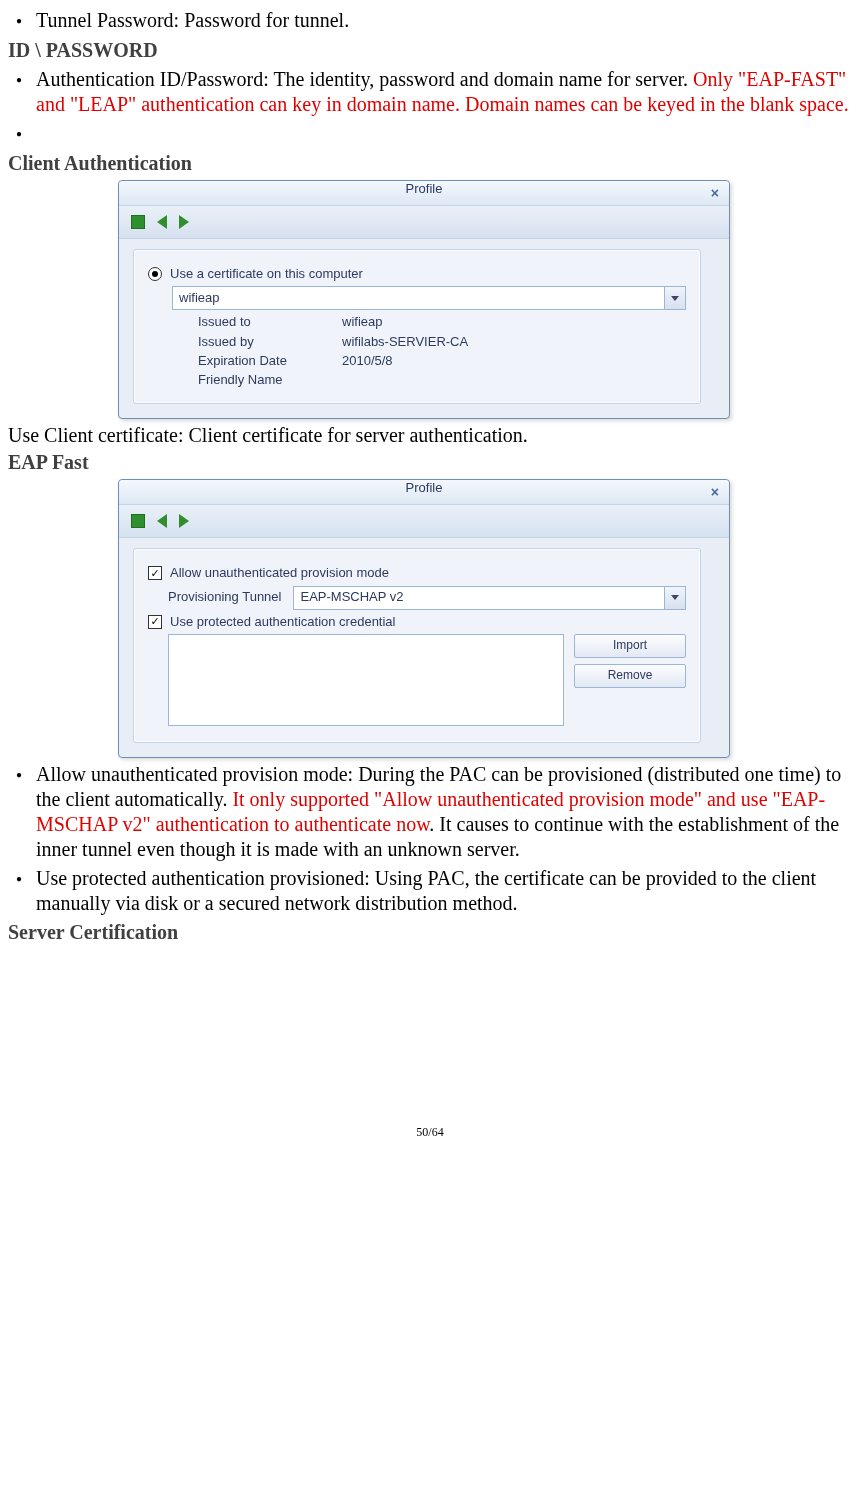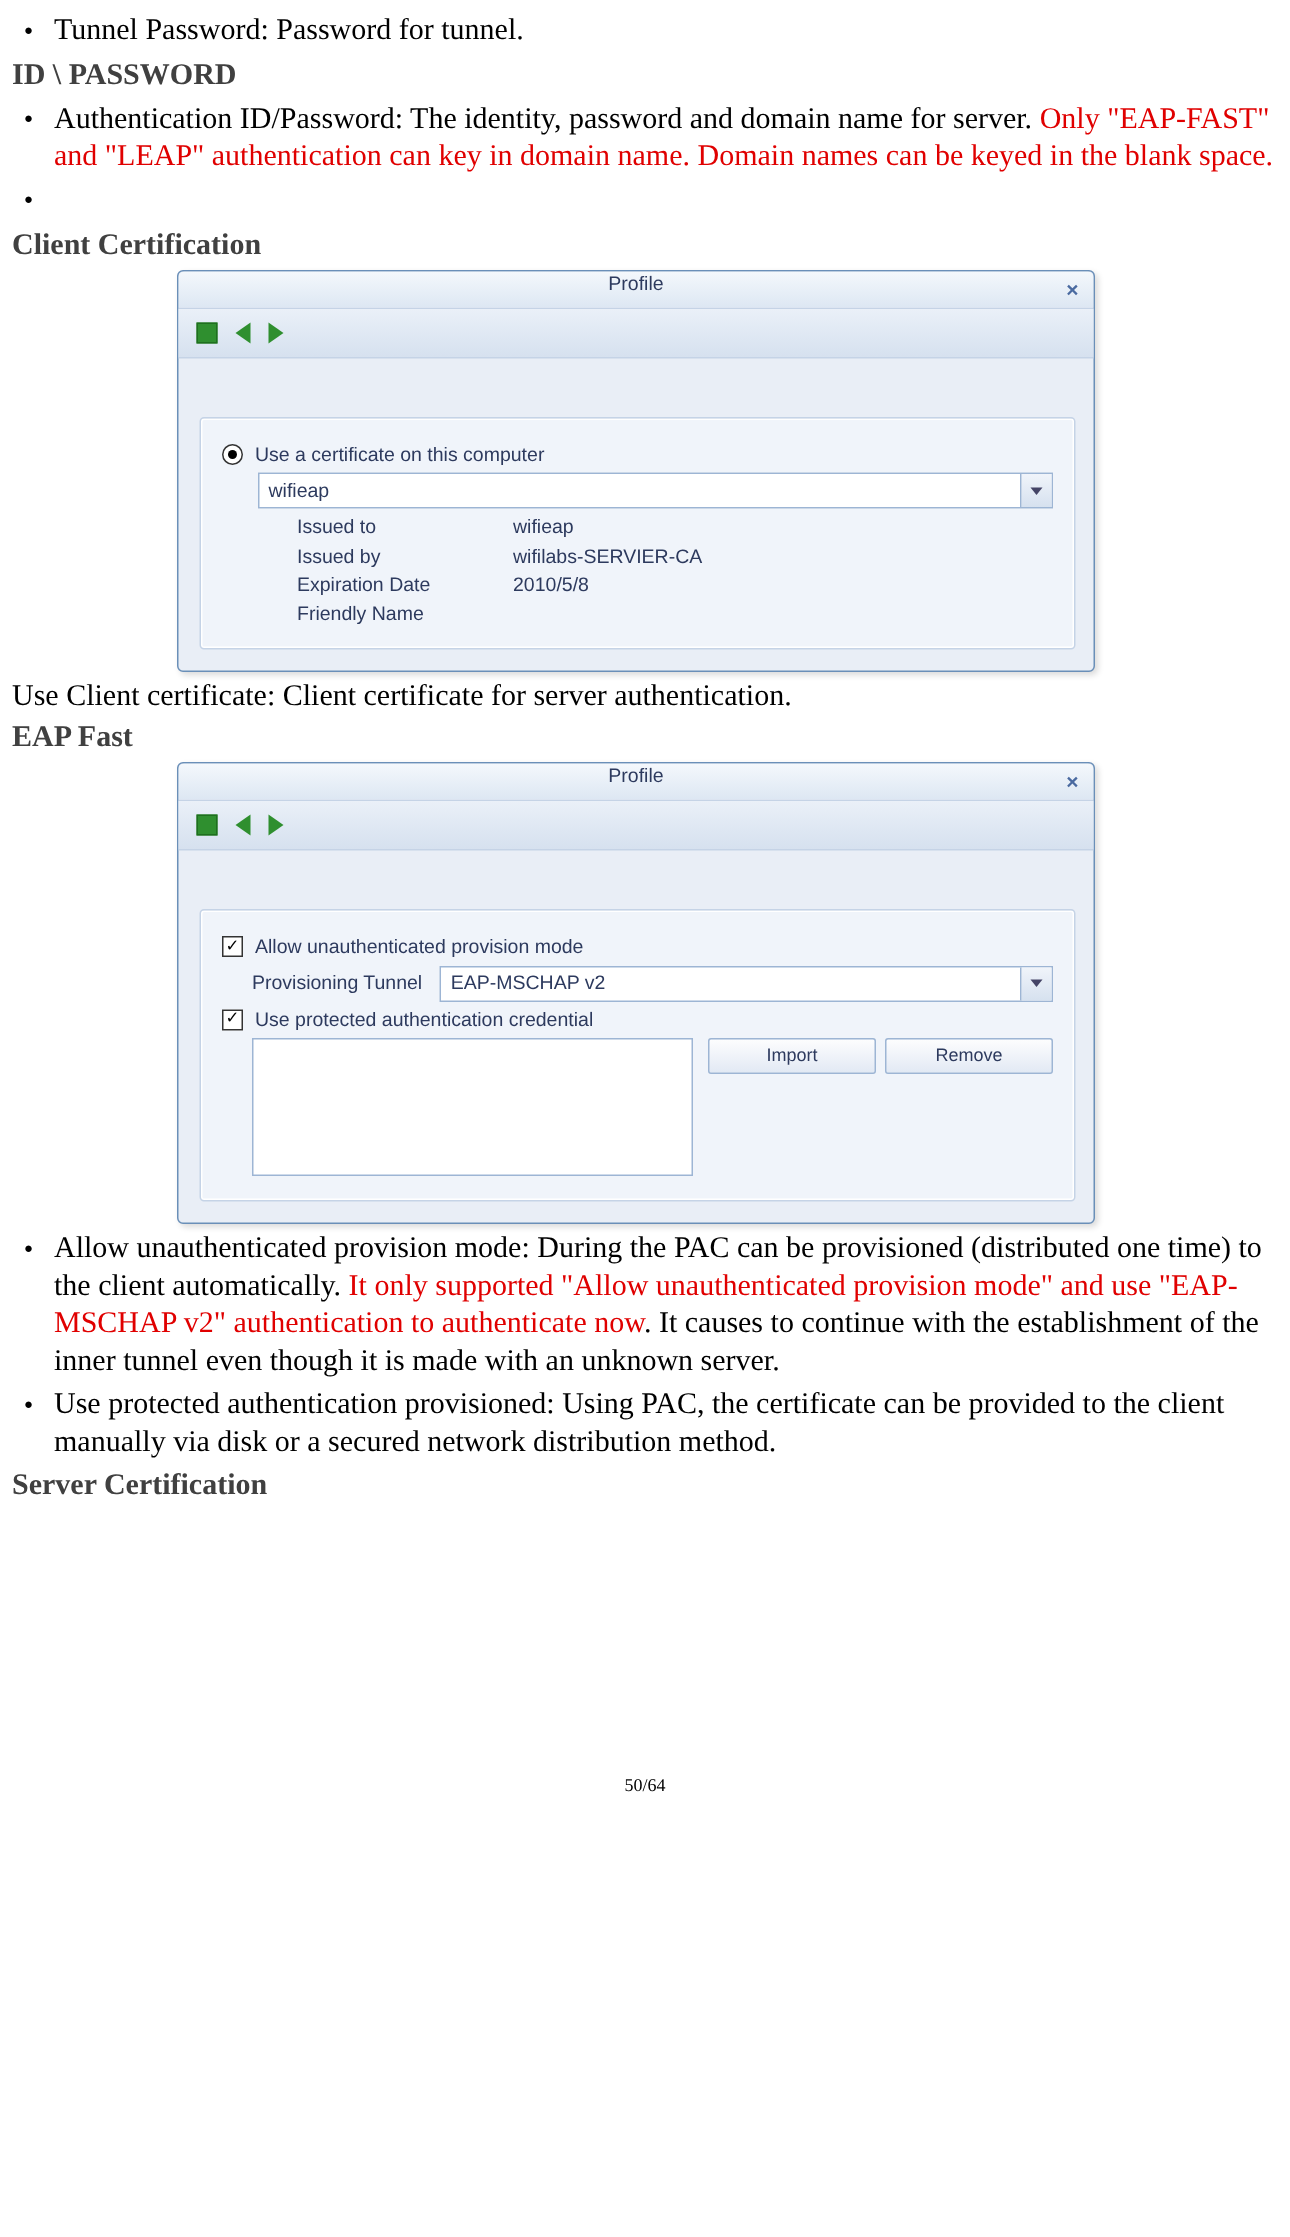--- a/index.html
+++ b/index.html
@@ -71,22 +71,21 @@
   }
   .tb-sq {
     width: 12px; height: 12px; background: #2f8f2f; border: 1px solid #1f6f1f;
   }
   .tb-arr {
     width: 0; height: 0; border-top: 7px solid transparent; border-bottom: 7px solid transparent;
   }
   .tb-arr.left { border-right: 10px solid #2f8f2f; }
   .tb-arr.right { border-left: 10px solid #2f8f2f; }
   .win-body {
-    padding: 10px 12px 14px 14px;
-    margin-top: 29px;
+    padding: 10px 28px 14px 14px;
   }
   .panel {
     background: #f0f4fa;
     border: 1px solid #c5d3e6;
     border-radius: 3px;
     padding: 12px 14px;
     box-shadow: inset 0 0 0 1px #fff;
   }
   .formrow {
     display: flex;
@@ -153,21 +152,21 @@
   <div class="bullet-dot">●</div>
   <div>
     <span>Authentication ID/Password: The identity, password and domain name for server. </span><span class="red">Only "EAP-FAST" and "LEAP" authentication can key in domain name. Domain names can be keyed in the blank space.</span>
   </div>
 </div>
 
 <div class="bullet-item">
   <div class="bullet-dot">●</div>
 </div>
 
-<div class="heading">Client Certification</div>
+<div class="heading">Client Authentication</div>
 
 <div class="figure-wrap">
   <div class="win">
     <div class="win-title">
       <span>Profile</span>
       <span class="win-close">×</span>
     </div>
     <div class="win-toolbar">
       <div class="tb-sq"></div>
       <div class="tb-arr left"></div>
@@ -233,21 +232,21 @@
             <span>EAP-MSCHAP v2</span>
             <span class="dd-arrow"></span>
           </div>
         </div>
         <div class="formrow">
           <span class="check sel"></span>
           <span>Use protected authentication credential</span>
         </div>
         <div class="formrow" style="margin-left:20px; align-items:flex-start; gap:10px">
           <div class="listbox"></div>
-          <div style="display:flex;flex-direction:row;gap:6px">
+          <div style="display:flex;flex-direction:column;gap:6px">
             <div class="btn">
                 <span>Import</span>
               </div>
             <div class="btn">
                 <span>Remove</span>
               </div>
           </div>
         </div>
       </div>
     </div>

